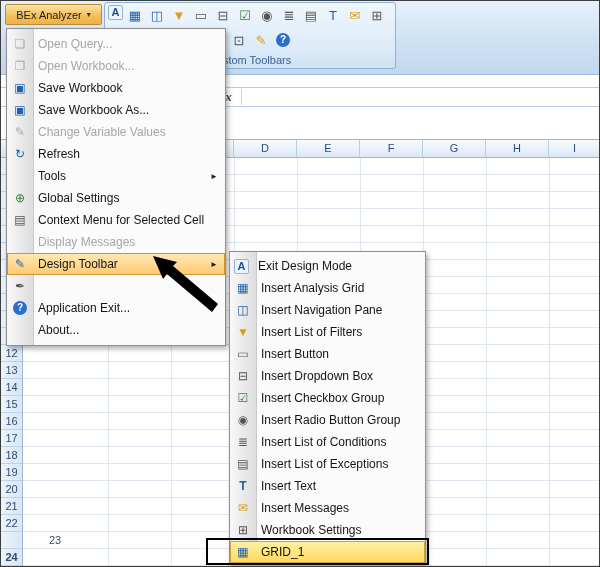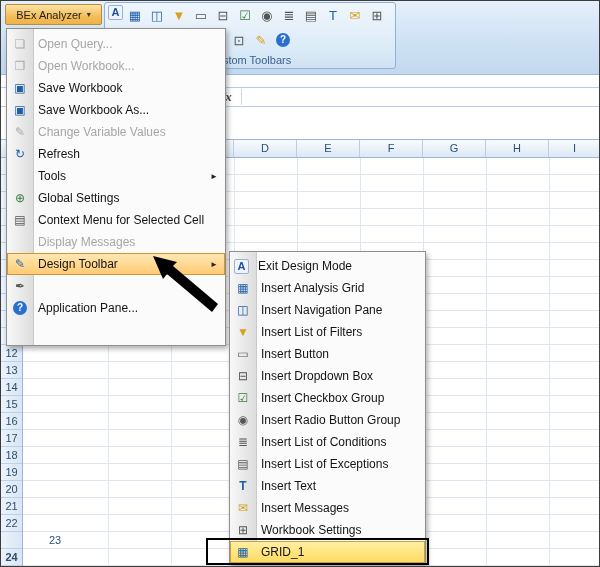--- a/index.html
+++ b/index.html
@@ -222,21 +222,25 @@
       <span class="mlabel">Design Toolbar</span>
       <span class="marrow">►</span>
     </div>
     <div class="mitem">
       <span class="mic ic-dark">✒</span>
     </div>
     <div class="mitem">
       <span class="mic">
           <span class="ic-help" style="display:inline-block;text-align:center;">?</span>
         </span>
-      <span class="mlabel">Application Pane...</span>
+      <span class="mlabel">Application Exit...</span>
+    </div>
+    <div class="mitem">
+      <span class="mic"></span>
+      <span class="mlabel">About...</span>
     </div>
   </div>
 
   <div class="submenu">
     <div class="icostrip"></div>
     <div class="mitem">
       <span class="mic ic-A">A</span>
       <span class="mlabel">Exit Design Mode</span>
     </div>
     <div class="mitem">

